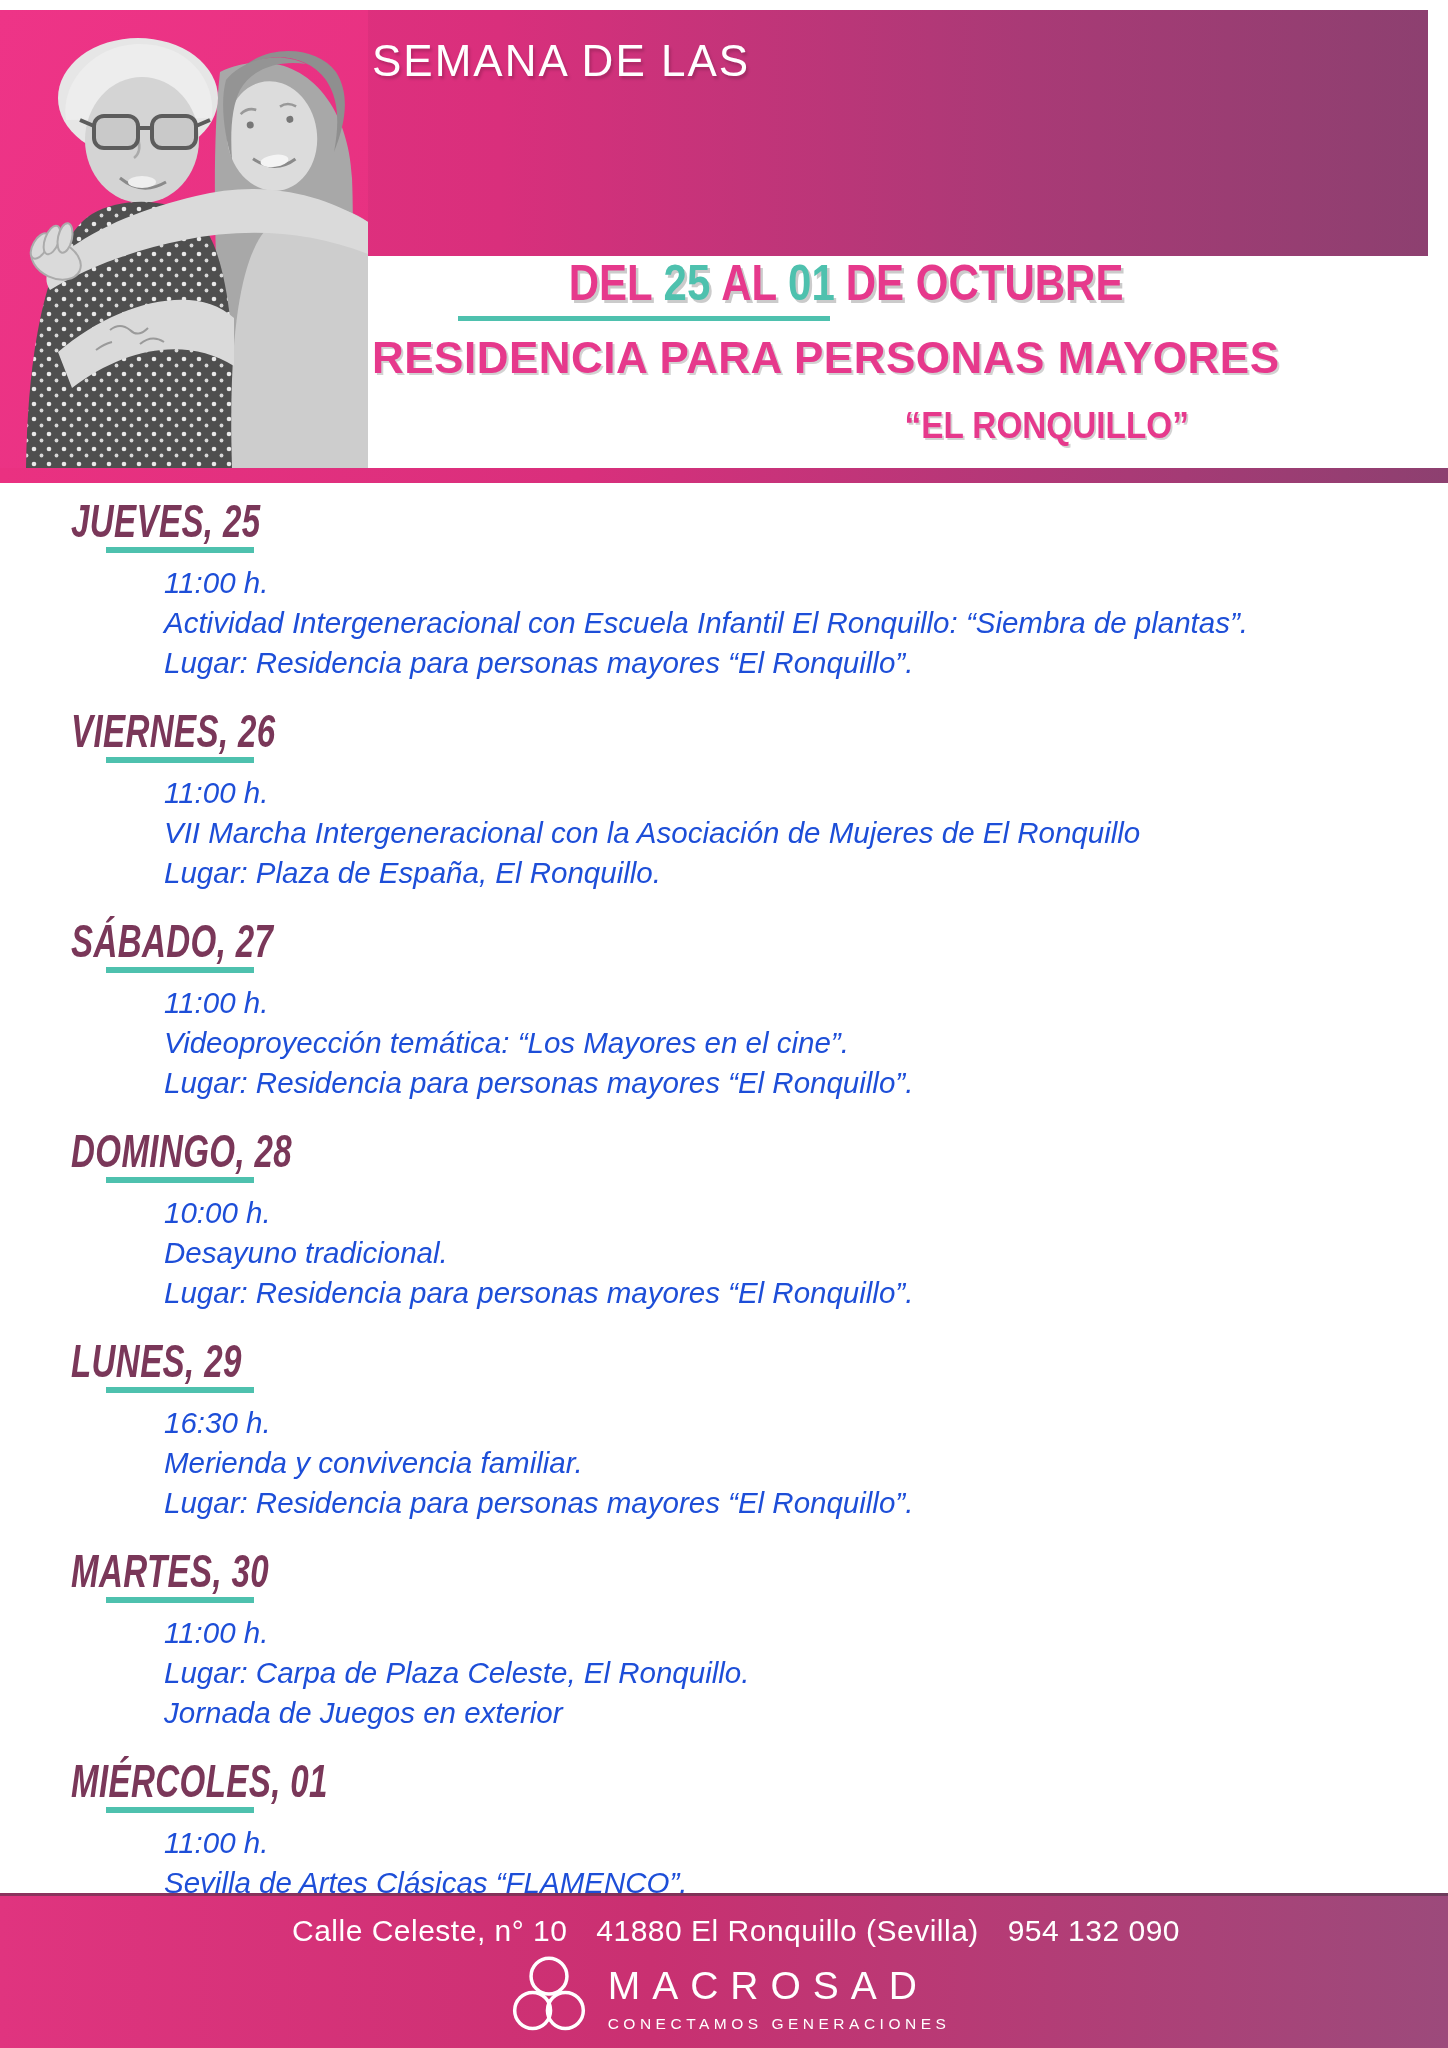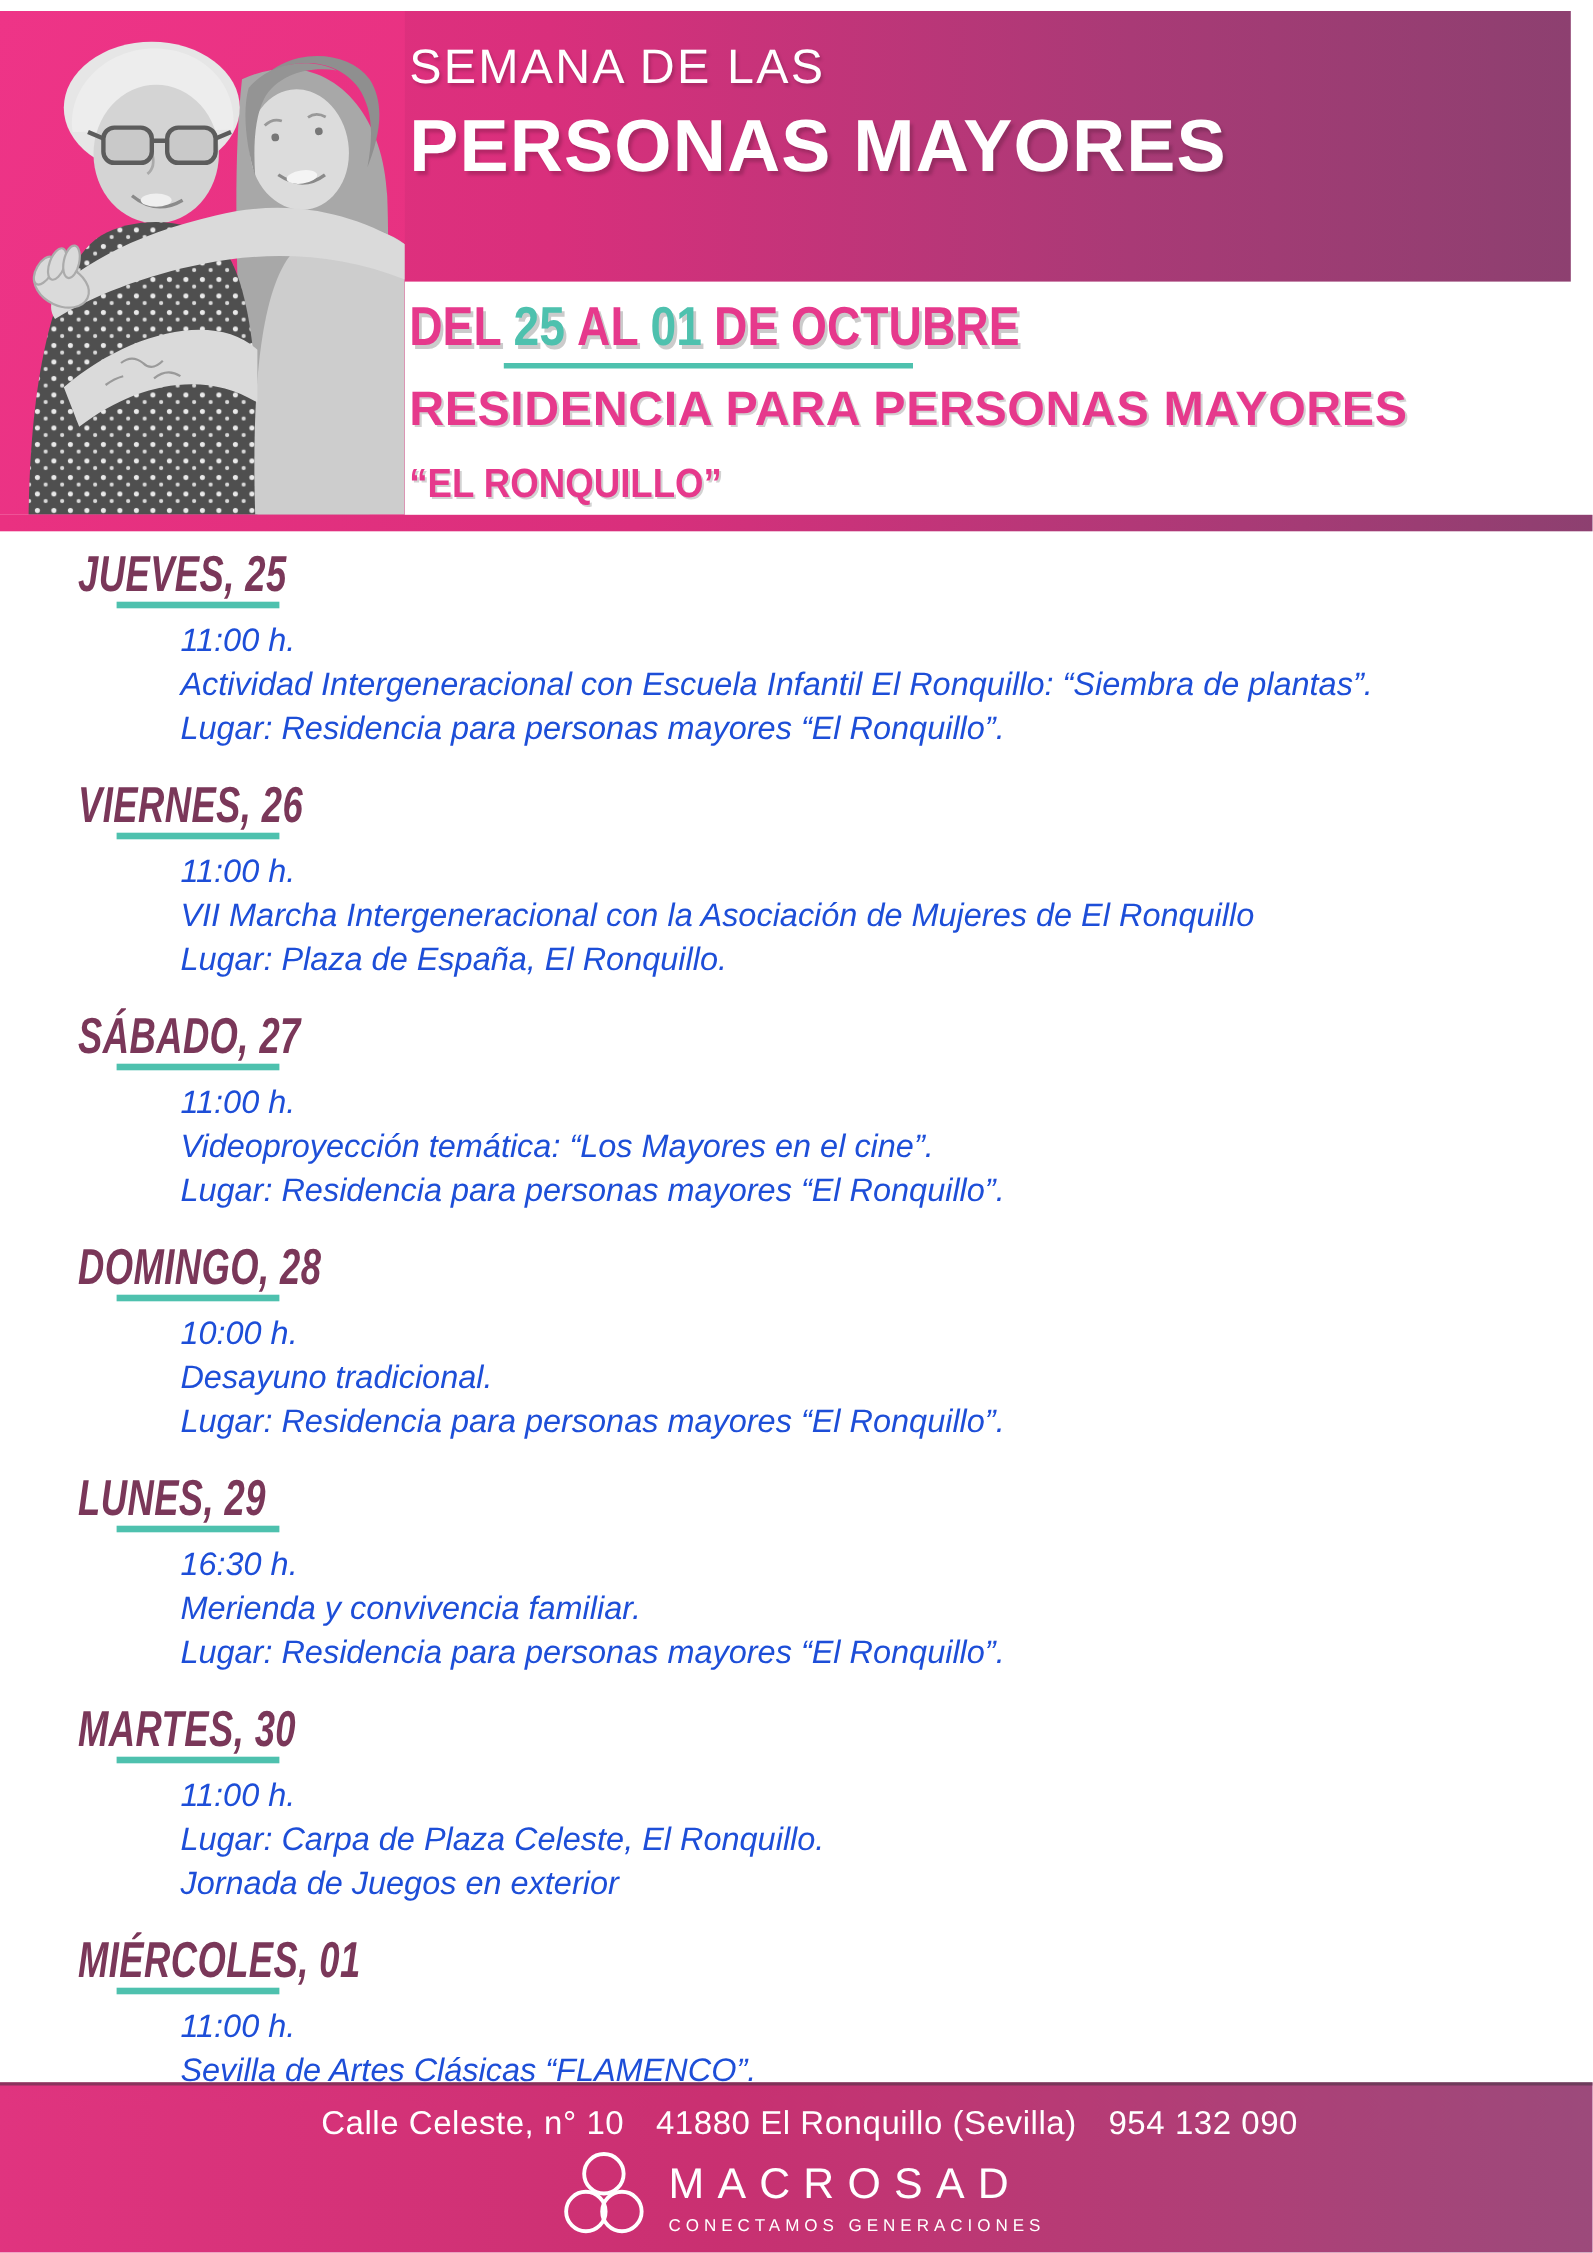--- a/index.html
+++ b/index.html
@@ -11,21 +11,21 @@
     background:linear-gradient(90deg,#ea3181 0%,#d92f7c 35%,#a93a76 72%,#8d4070 100%);}
   .title-block{position:absolute;left:372px;top:26px;color:#ffffff;}
   .title-line1{font-size:44px;font-weight:500;letter-spacing:2px;
     text-shadow:2px 3px 3px rgba(0,0,0,0.18);}
   .title-line2{font-size:67px;font-weight:800;letter-spacing:1px;margin-top:8px;
     text-shadow:3px 4px 3px rgba(0,0,0,0.18);}
 
   .photo{position:absolute;top:10px;left:0;width:368px;height:458px;overflow:hidden;
     background:linear-gradient(115deg,#ee3487 0%,#e63180 100%);}
 
-  .date-block{position:absolute;left:372px;top:268px;}
+  .date-block{position:absolute;left:372px;top:254px;text-align:right;}
   .date-line{font-size:50px;font-weight:800;color:#e6398c;white-space:nowrap;
     transform:scaleX(0.84);transform-origin:left;
     text-shadow:3px 3px 0 rgba(125,125,125,0.40);}
   .date-line span{margin-right:13px;}
   .date-line .teal{color:#4ec1ae;}
   .date-underline{width:372px;height:5px;background:#4ec1ae;margin:4px 0 0 86px;}
   .venue-line{font-size:44px;font-weight:600;color:#e6398c;margin-top:12px;letter-spacing:0.5px;
     white-space:nowrap;text-shadow:2px 2px 0 rgba(125,125,125,0.35);}
   .venue-name{font-size:37px;font-weight:800;color:#e6398c;margin-top:22px;
     transform:scaleX(0.9);transform-origin:left;white-space:nowrap;
@@ -56,21 +56,20 @@
   .logo-text .tagline{color:#ffffff;font-size:15.5px;font-weight:500;letter-spacing:4.5px;margin-top:7px;}
 </style>
 </head>
 <body>
 
 <div class="page">
 
   <div class="header-band">
     <div class="title-block">
       <div class="title-line1">SEMANA DE LAS</div>
-      <div class="title-line2">PERSONAS MAYORES</div>
     </div>
   </div>
 
   <div class="photo">
     <svg viewBox="0 0 368 458" width="368" height="458">
       <defs>
         <pattern id="floral" width="15" height="15" patternUnits="userSpaceOnUse">
           <rect width="15" height="15" fill="#4f4f4f"></rect>
           <circle cx="4" cy="4" r="2.3" fill="#e9e9e9"></circle>
           <circle cx="11.5" cy="10.5" r="1.9" fill="#d9d9d9"></circle>

